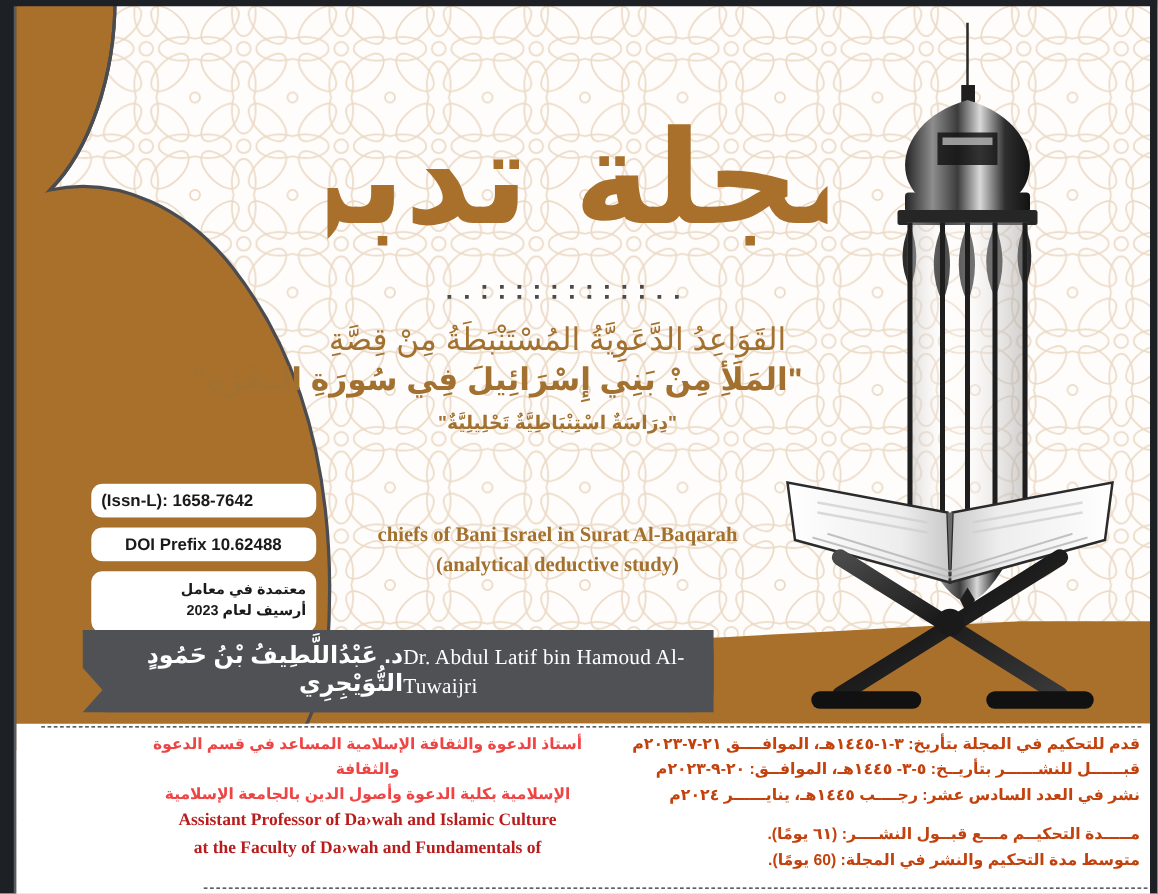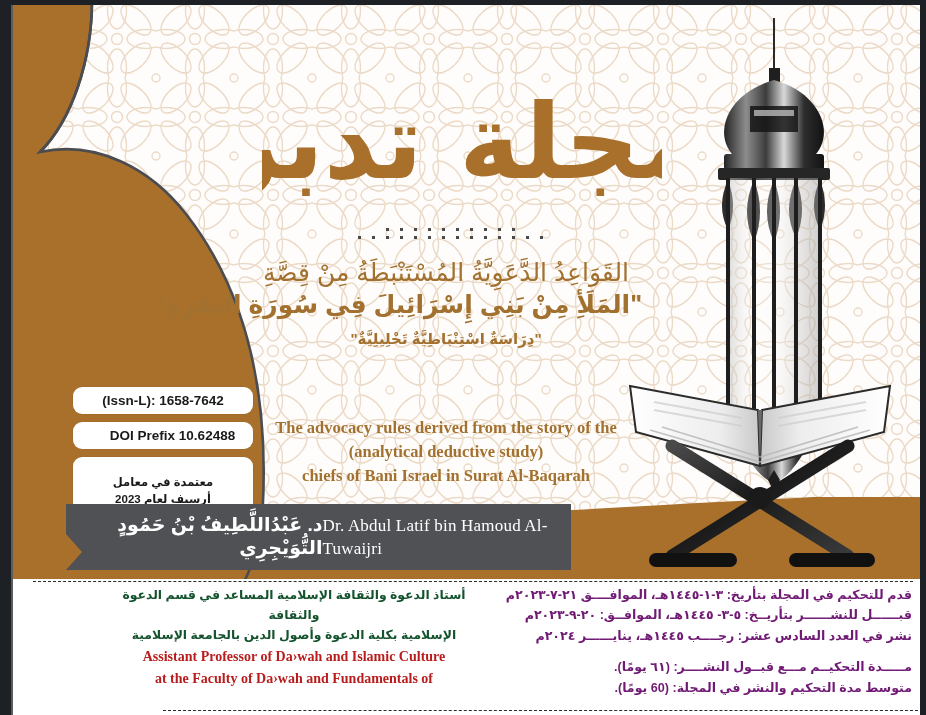--- a/index.html
+++ b/index.html
@@ -54,25 +54,25 @@
 
   
   .en-title{position:absolute;left:256px;top:416px;width:380px;z-index:12;
             text-align:center;color:#a2712f;
             font-family:"Liberation Serif","DejaVu Serif",serif;
             font-weight:700;font-size:16.5px;line-height:1.45;}
 
   
   .badges{position:absolute;left:73px;top:387px;width:180px;z-index:14;}
   .badge{background:#ffffff;border-radius:9px;margin-bottom:8px;
-         text-align:center;color:#1a1a1a;font-weight:700;
+         color:#1a1a1a;font-weight:700;
          padding:6px 8px;box-shadow:0 0 0 .5px rgba(0,0,0,.06);}
   .badge.b1{font-size:13.5px;}
   .badge.b2{font-size:13.5px;padding-left:27px;}
-  .badge.b3{font-size:11.5px;line-height:1.5;direction:rtl;padding:17px 8px;}
+  .badge.b3{font-size:11.5px;line-height:1.5;direction:rtl;padding:7px 8px;}
 
   
   .author-wrap{position:absolute;left:66px;top:504px;width:505px;height:66px;z-index:15;}
   .author-bg{position:absolute;inset:0;}
   .author-text{position:absolute;inset:0;display:flex;
                align-items:center;justify-content:center;color:#ffffff;}
   .author-text .ar{font-size:19px;font-weight:700;direction:rtl;line-height:1.2;}
   .author-text .en{font-family:"Liberation Serif","DejaVu Serif",serif;
                    font-size:17px;line-height:1.3;margin-top:1px;letter-spacing:.2px;}
 
@@ -80,26 +80,26 @@
   .footer{position:absolute;left:13px;top:579px;width:907px;height:136px;
           background:#ffffff;z-index:20;}
   .dash{position:absolute;left:20px;width:880px;height:0;
         border-top:1.6px dashed #2b2b2b;}
   .dash.top{top:2px;}
   .dash.bot{bottom:4px;left:150px;width:760px;}
 
   .foot-cols{position:absolute;left:0;top:6px;width:907px;height:126px;}
 
   .foot-right{position:absolute;right:8px;top:0;width:452px;
-              direction:rtl;text-align:right;color:#701a75;font-weight:700;}
+              direction:rtl;text-align:right;color:#c2410c;font-weight:700;}
   .foot-right .ln{font-size:12.6px;line-height:1.62;white-space:nowrap;}
   .foot-right .gap{height:11px;}
 
   .foot-left{position:absolute;left:86px;top:0;width:390px;text-align:center;}
-  .foot-left .ar{direction:rtl;color:#14532d;font-weight:700;
+  .foot-left .ar{direction:rtl;color:#ef4444;font-weight:700;
                  font-size:12.4px;line-height:1.62;}
   .foot-left .en{font-family:"Liberation Serif","DejaVu Serif",serif;
                  color:#b91c1c;font-weight:700;font-size:14px;line-height:1.32;
                  margin-top:3px;}
 </style>
 </head>
 <body>
 
 <div class="cover">
 
@@ -276,23 +276,22 @@
       </div>
   </div>
 
   <div class="ar-title">
     <div class="l1">القَوَاعِدُ الدَّعَوِيَّةُ المُسْتَنْبَطَةُ مِنْ قِصَّةِ</div>
     <div class="l2">"المَلَأِ مِنْ بَنِي إِسْرَائِيلَ فِي سُورَةِ البَقَرَةِ"</div>
     <div class="l3">"دِرَاسَةٌ اسْتِنْبَاطِيَّةٌ تَحْلِيلِيَّةٌ"</div>
   </div>
 
   <div class="en-title">
-    <div>The advocacy rules derived from the story of the</div>
+    <div>chiefs of Bani Israel in Surat Al-Baqarah</div>
     <div>(analytical deductive study)</div>
-    <div>chiefs of Bani Israel in Surat Al-Baqarah</div>
   </div>
 
   <div class="badges">
     <div class="badge b1">(Issn-L): 1658-7642</div>
     <div class="badge b2">DOI Prefix 10.62488</div>
     <div class="badge b3">
       <div>معتمدة في معامل</div>
       <div>أرسيف لعام 2023</div>
     </div>
   </div>

